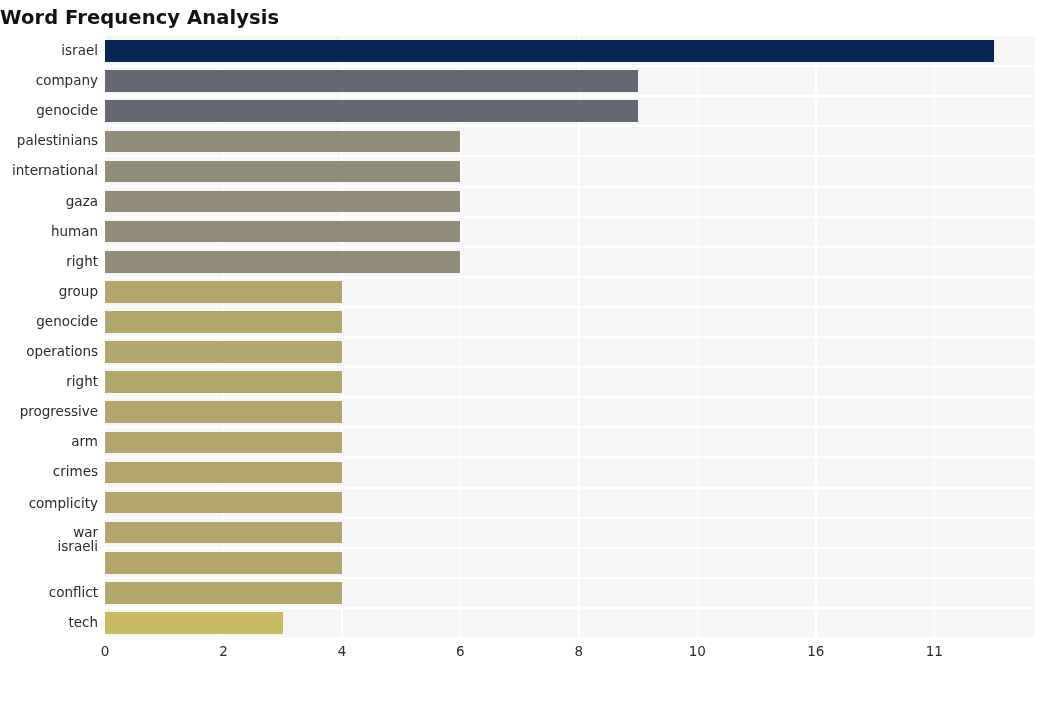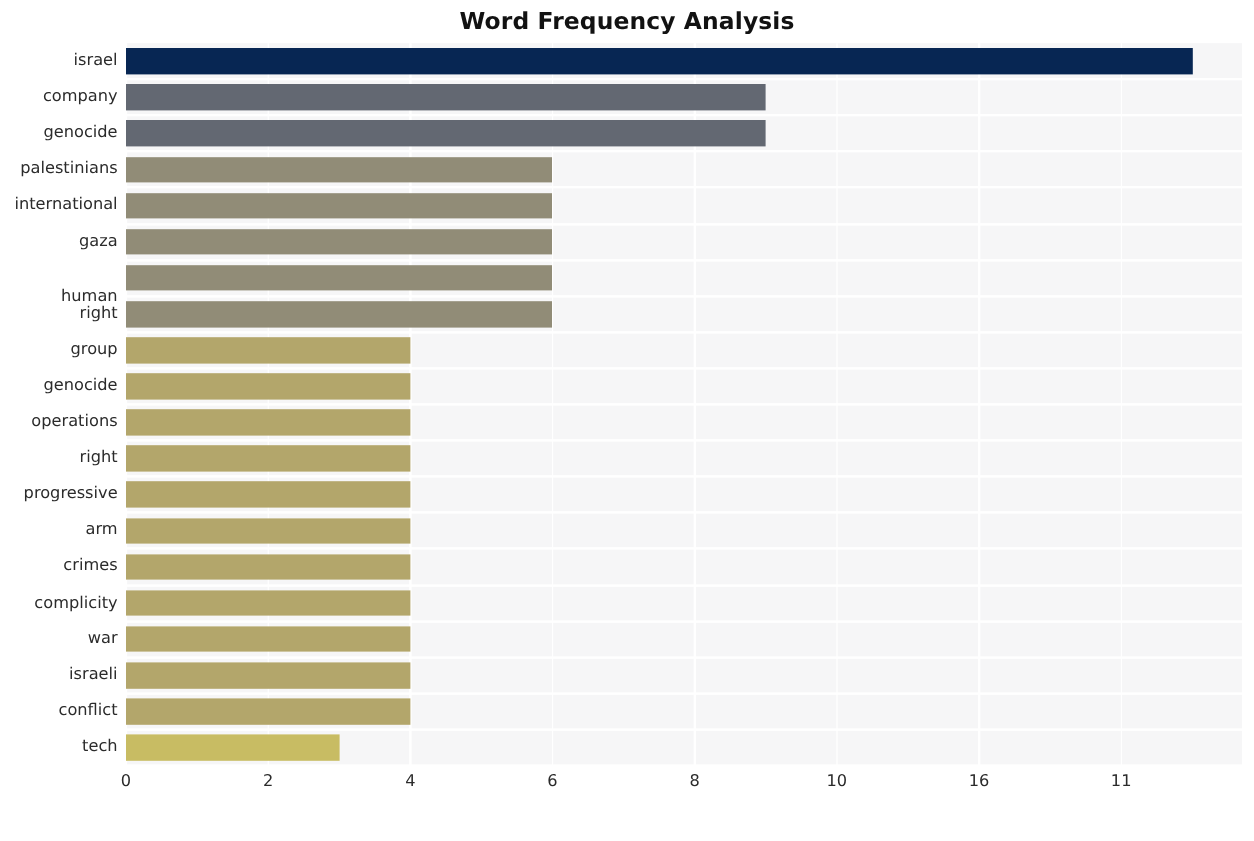--- a/index.html
+++ b/index.html
@@ -15,21 +15,21 @@
     width: 1045px;
     height: 701px;
     background: #ffffff;
     overflow: hidden;
   }
   #chart-title {
     position: absolute;
     left: 0;
     top: 6px;
     width: 1045px;
-    text-align: center;
+    text-align: left;
     font-size: 19.5px;
     font-weight: bold;
     color: #121212;
     letter-spacing: 0.1px;
   }
   
   #plot-area {
     position: absolute;
     left: 105px;
     top: 36px;
@@ -213,32 +213,32 @@
       </div>
   </div>
 
   <div id="y-tick-labels">
       <div class="y-tick-label" style="top: 8.05px;">israel</div>
       <div class="y-tick-label" style="top: 38.15px;">company</div>
       <div class="y-tick-label" style="top: 68.25px;">genocide</div>
       <div class="y-tick-label" style="top: 98.35px;">palestinians</div>
       <div class="y-tick-label" style="top: 128.45px;">international</div>
       <div class="y-tick-label" style="top: 158.55px;">gaza</div>
-      <div class="y-tick-label" style="top: 188.65px; margin-top: 16px;">human</div>
+      <div class="y-tick-label" style="top: 188.65px;">human</div>
       <div class="y-tick-label" style="top: 218.75px;">right</div>
       <div class="y-tick-label" style="top: 248.85px;">group</div>
       <div class="y-tick-label" style="top: 278.95px;">genocide</div>
       <div class="y-tick-label" style="top: 309.05px;">operations</div>
       <div class="y-tick-label" style="top: 339.15px;">right</div>
       <div class="y-tick-label" style="top: 369.25px;">progressive</div>
       <div class="y-tick-label" style="top: 399.35px;">arm</div>
       <div class="y-tick-label" style="top: 429.45px;">crimes</div>
       <div class="y-tick-label" style="top: 461px;">complicity</div>
       <div class="y-tick-label" style="top: 489.65px;">war</div>
-      <div class="y-tick-label" style="top: 520px;">israeli</div>
+      <div class="y-tick-label" style="top: 504px;">israeli</div>
       <div class="y-tick-label" style="top: 549.85px;">conflict</div>
       <div class="y-tick-label" style="top: 579.95px;">tech</div>
     </div>
   <div id="x-tick-labels">
       <div class="x-tick-label" style="left: 105px;">0</div>
       <div class="x-tick-label" style="left: 223.471px;">2</div>
       <div class="x-tick-label" style="left: 341.943px;">4</div>
       <div class="x-tick-label" style="left: 460.414px;">6</div>
       <div class="x-tick-label" style="left: 578.885px;">8</div>
       <div class="x-tick-label" style="left: 697.357px;">10</div>

